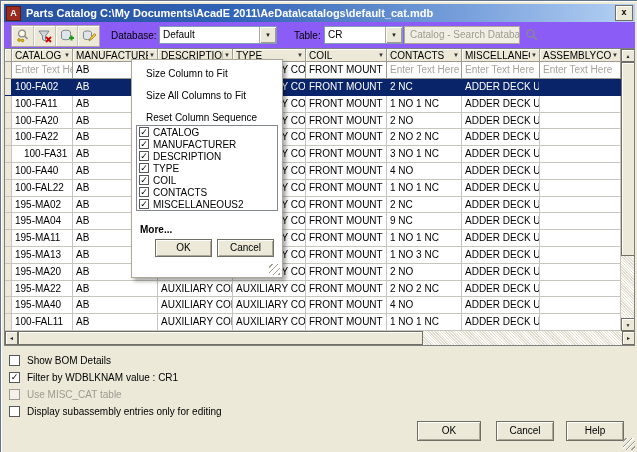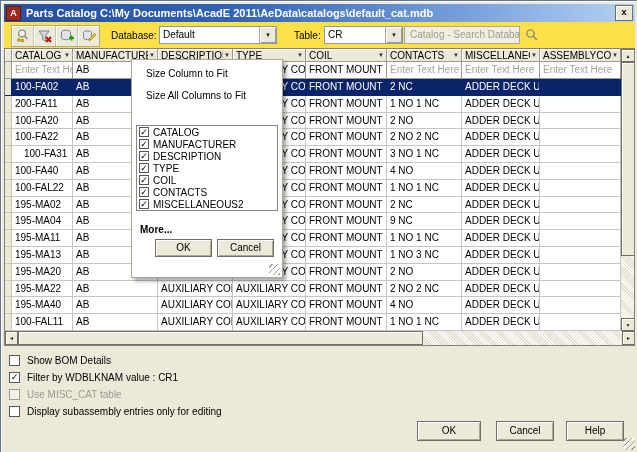--- a/index.html
+++ b/index.html
@@ -10,21 +10,21 @@
   .titlebar{position:absolute;left:3px;top:3px;width:631px;height:18px;
             background:linear-gradient(90deg,#27509e 0%,#2f62b5 35%,#7ba3dd 75%,#b6d2f3 100%);
             display:flex;align-items:center;color:#fff;font-weight:bold;font-size:11px;}
   .appicon{width:13px;height:13px;margin:0 5px 0 2px;background:#9c2b1e;border:1px solid #5e1a10;
            color:#fff;font-size:9px;font-weight:bold;text-align:center;line-height:12px;}
   .title-text{flex:1;white-space:nowrap;overflow:hidden;}
   .closebtn{width:16px;height:14px;margin-right:2px;background:#ECE9D8;border:1px solid #716f64;
             box-shadow:inset 1px 1px 0 #fff;color:#000;font-size:9px;font-weight:bold;
             text-align:center;line-height:13px;cursor:default;}
   
-  .toolbar{position:absolute;left:3px;top:21px;width:631px;height:26px;background:#fde047;text-decoration:underline;}
+  .toolbar{position:absolute;left:3px;top:21px;width:631px;height:26px;background:#8b5cf6;text-decoration:underline;}
   .tbgroup{position:absolute;left:7px;top:3px;display:flex;border:1px solid #aca899;background:#ECE9D8;}
   .tbbtn{width:21px;height:20px;display:flex;align-items:center;justify-content:center;
          border-right:1px solid #c6c3bd;box-shadow:inset 1px 1px 0 #fff;}
   .tbbtn:last-child{border-right:none;}
   .tblabel{position:absolute;top:8px;}
   .combo{position:absolute;top:4px;height:18px;background:#fff;border:1px solid #7f9db9;display:flex;box-sizing:border-box;}
   .combo .val{flex:1;line-height:16px;padding-left:3px;overflow:hidden;white-space:nowrap;}
   .drop{width:16px;height:16px;background:#ECE9D8;border-left:1px solid #aca899;
         box-shadow:inset 1px 1px 0 #fff,inset -1px -1px 0 #9d9a90;font-size:6px;text-align:center;line-height:16px;color:#222;}
   .searchbox{position:absolute;left:400px;top:4px;width:116px;height:18px;border:1px solid #aca899;
@@ -201,21 +201,21 @@
         <div class="gc dc" style="width: 85px;">AB</div>
         <div class="gc dc" style="width: 75px;">AUXILIARY CON...</div>
         <div class="gc dc" style="width: 73px;">AUXILIARY CON...</div>
         <div class="gc dc" style="width: 81px;">FRONT MOUNT</div>
         <div class="gc dc" style="width: 75px;">2 NC</div>
         <div class="gc dc" style="width: 78px;">ADDER DECK US...</div>
         <div class="gc dc" style="width: 81px;"></div>
       </div>
       <div class="grow">
         <div class="gc dc rowhdr" style="width: 7px;"></div>
-        <div class="gc dc" style="width: 61px;">200-FA11</div>
+        <div class="gc dc" style="width: 61px;">100-FA11</div>
         <div class="gc dc" style="width: 85px;">AB</div>
         <div class="gc dc" style="width: 75px;">AUXILIARY CON...</div>
         <div class="gc dc" style="width: 73px;">AUXILIARY CON...</div>
         <div class="gc dc" style="width: 81px;">FRONT MOUNT</div>
         <div class="gc dc" style="width: 75px;">1 NO 1 NC</div>
         <div class="gc dc" style="width: 78px;">ADDER DECK US...</div>
         <div class="gc dc" style="width: 81px;"></div>
       </div>
       <div class="grow">
         <div class="gc dc rowhdr" style="width: 7px;"></div>
@@ -378,20 +378,21 @@
     <div class="thumb" style="left:13px;top:0;width:405px;height:14px"></div>
     <div class="sbtn" style="left:617px;top:0;width:13px;height:14px">
       <span>►</span>
       </div>
   </div>
   <div class="gridframe"></div>
 
   <div class="ctxmenu">
     <div class="mitem" style="top:4px">Size Column to Fit</div>
     <div class="mitem" style="top:26px">Size All Columns to Fit</div>
+    <div class="mitem" style="top:48px">Reset Column Sequence</div>
     <div class="mlistbox">
         <div class="mli">
           <span class="cb">✓</span>
           <span>CATALOG</span>
         </div>
         <div class="mli">
           <span class="cb">✓</span>
           <span>MANUFACTURER</span>
         </div>
         <div class="mli">

